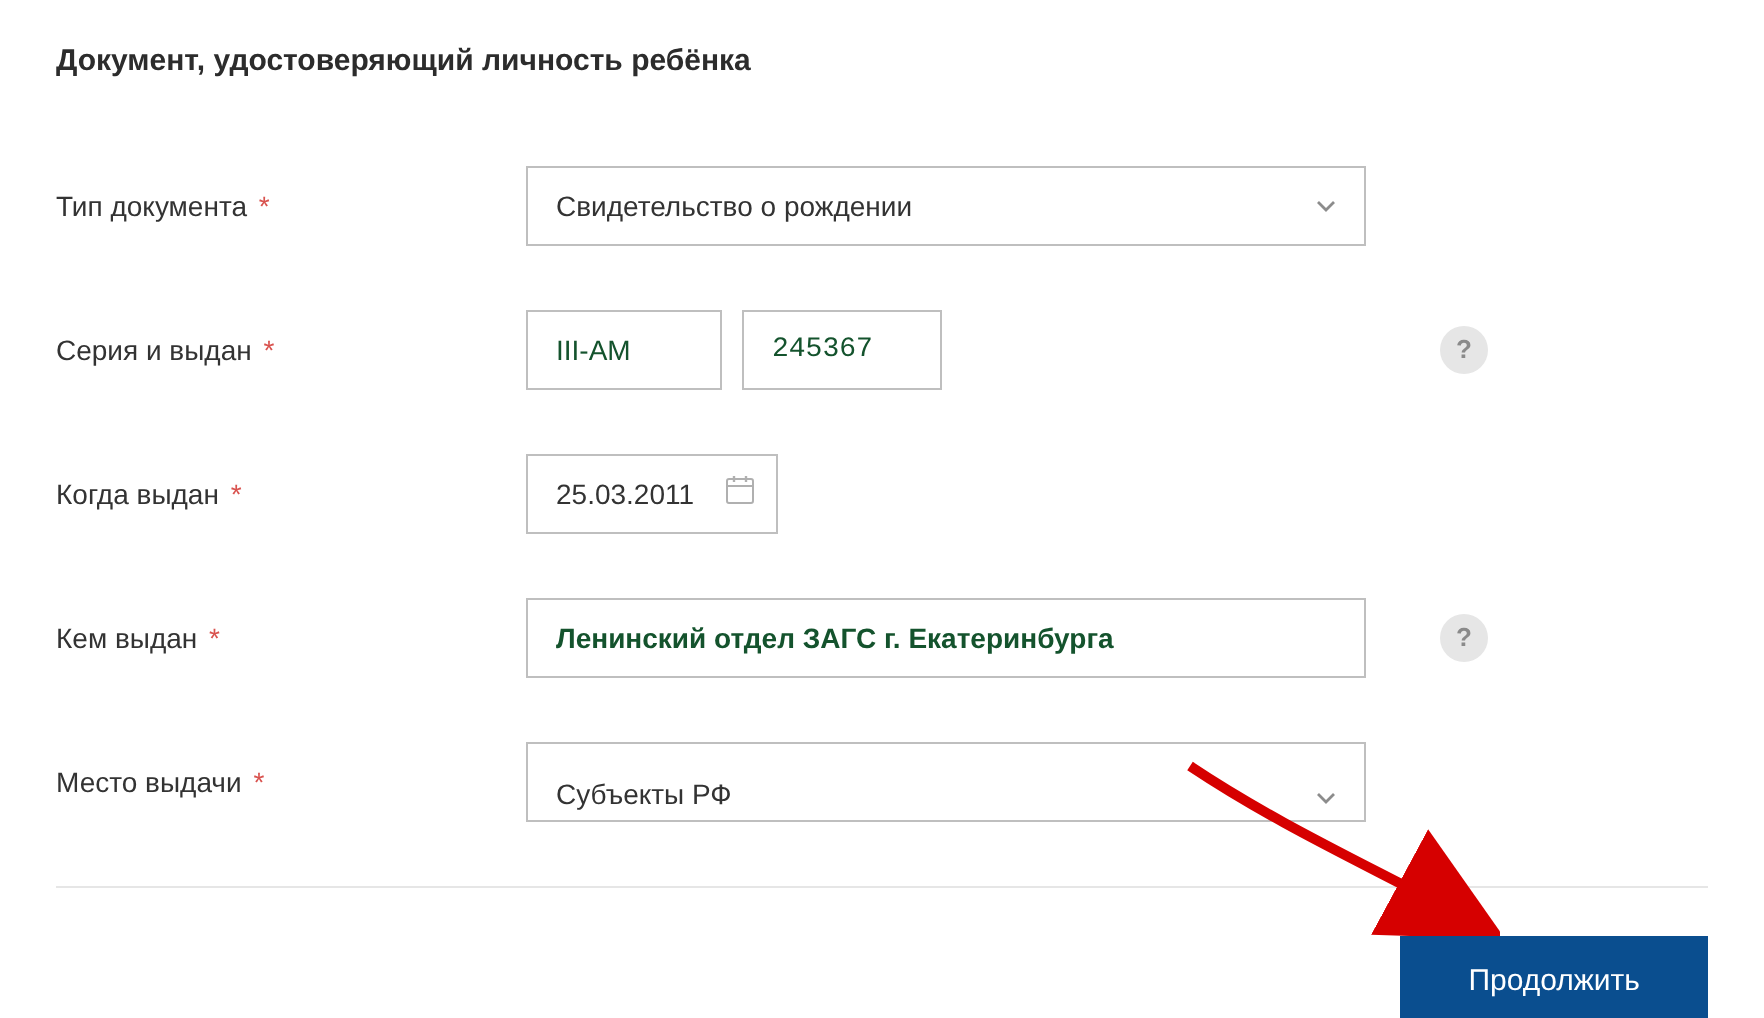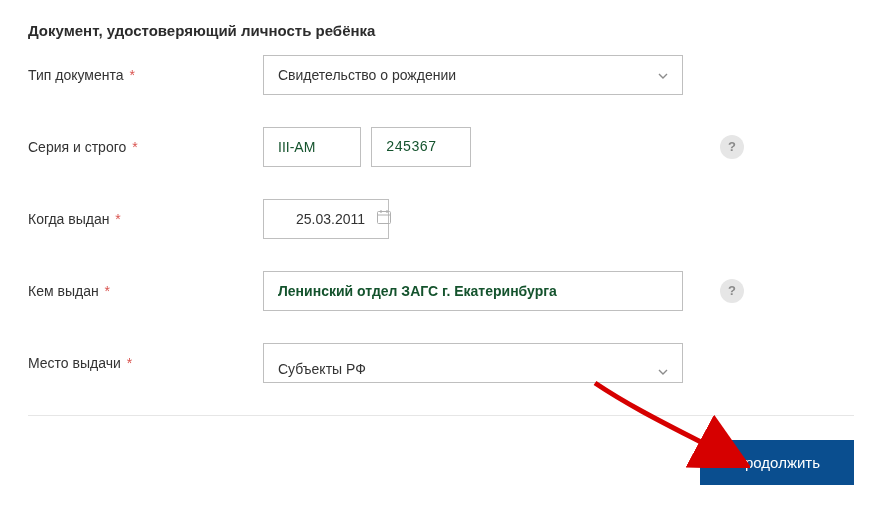--- a/index.html
+++ b/index.html
@@ -14,21 +14,21 @@
       background: #fff;
       width: 882px;
       padding: 20px 28px 0 28px;
       position: relative;
     }
     .section-title {
       font-weight: bold;
       font-size: 15px;
       color: #2c2c2c;
       line-height: 1.5;
-      margin-bottom: 12px;
+      margin-bottom: 40px;
     }
     .form-row {
       display: flex;
       align-items: center;
       margin-bottom: 32px;
       min-height: 40px;
       gap: 20px;
     }
     .label-cell {
       width: 215px;
@@ -72,21 +72,21 @@
     .chevron {
       font-size: 11px;
       color: #8c8c8c;
       margin-left: 10px;
     }
     .date-input {
       border: 1px solid #bfbfbf;
       height: 40px;
       display: flex;
       align-items: center;
-      padding: 0 10px 0 32px;
+      padding: 0 10px 0 14px;
       width: 126px;
     }
     .date-input .date-text {
       flex: 1;
       font-size: 14px;
       color: #333;
       border: none;
       outline: none;
       width: 80px;
     }
@@ -162,21 +162,21 @@
         <svg width="10" height="6" viewBox="0 0 10 6">
             <path d="M1 1 L5 5 L9 1" stroke="#8c8c8c" stroke-width="1.4" fill="none"></path>
           </svg>
       </span>
     </div>
   </div>
 </div>
 
 <div class="form-row">
   <div class="label-cell">
-    <span>Серия и строго</span>
+    <span>Серия и выдан</span>
     <span class="required">*</span>
   </div>
   <div class="input-cell">
     <input class="text-input w-series" value="III-АМ" style="">
     <input class="text-input w-number" value="245367" style="">
     <div class="help-badge">?</div>
   </div>
 </div>
 
 <div class="form-row">

